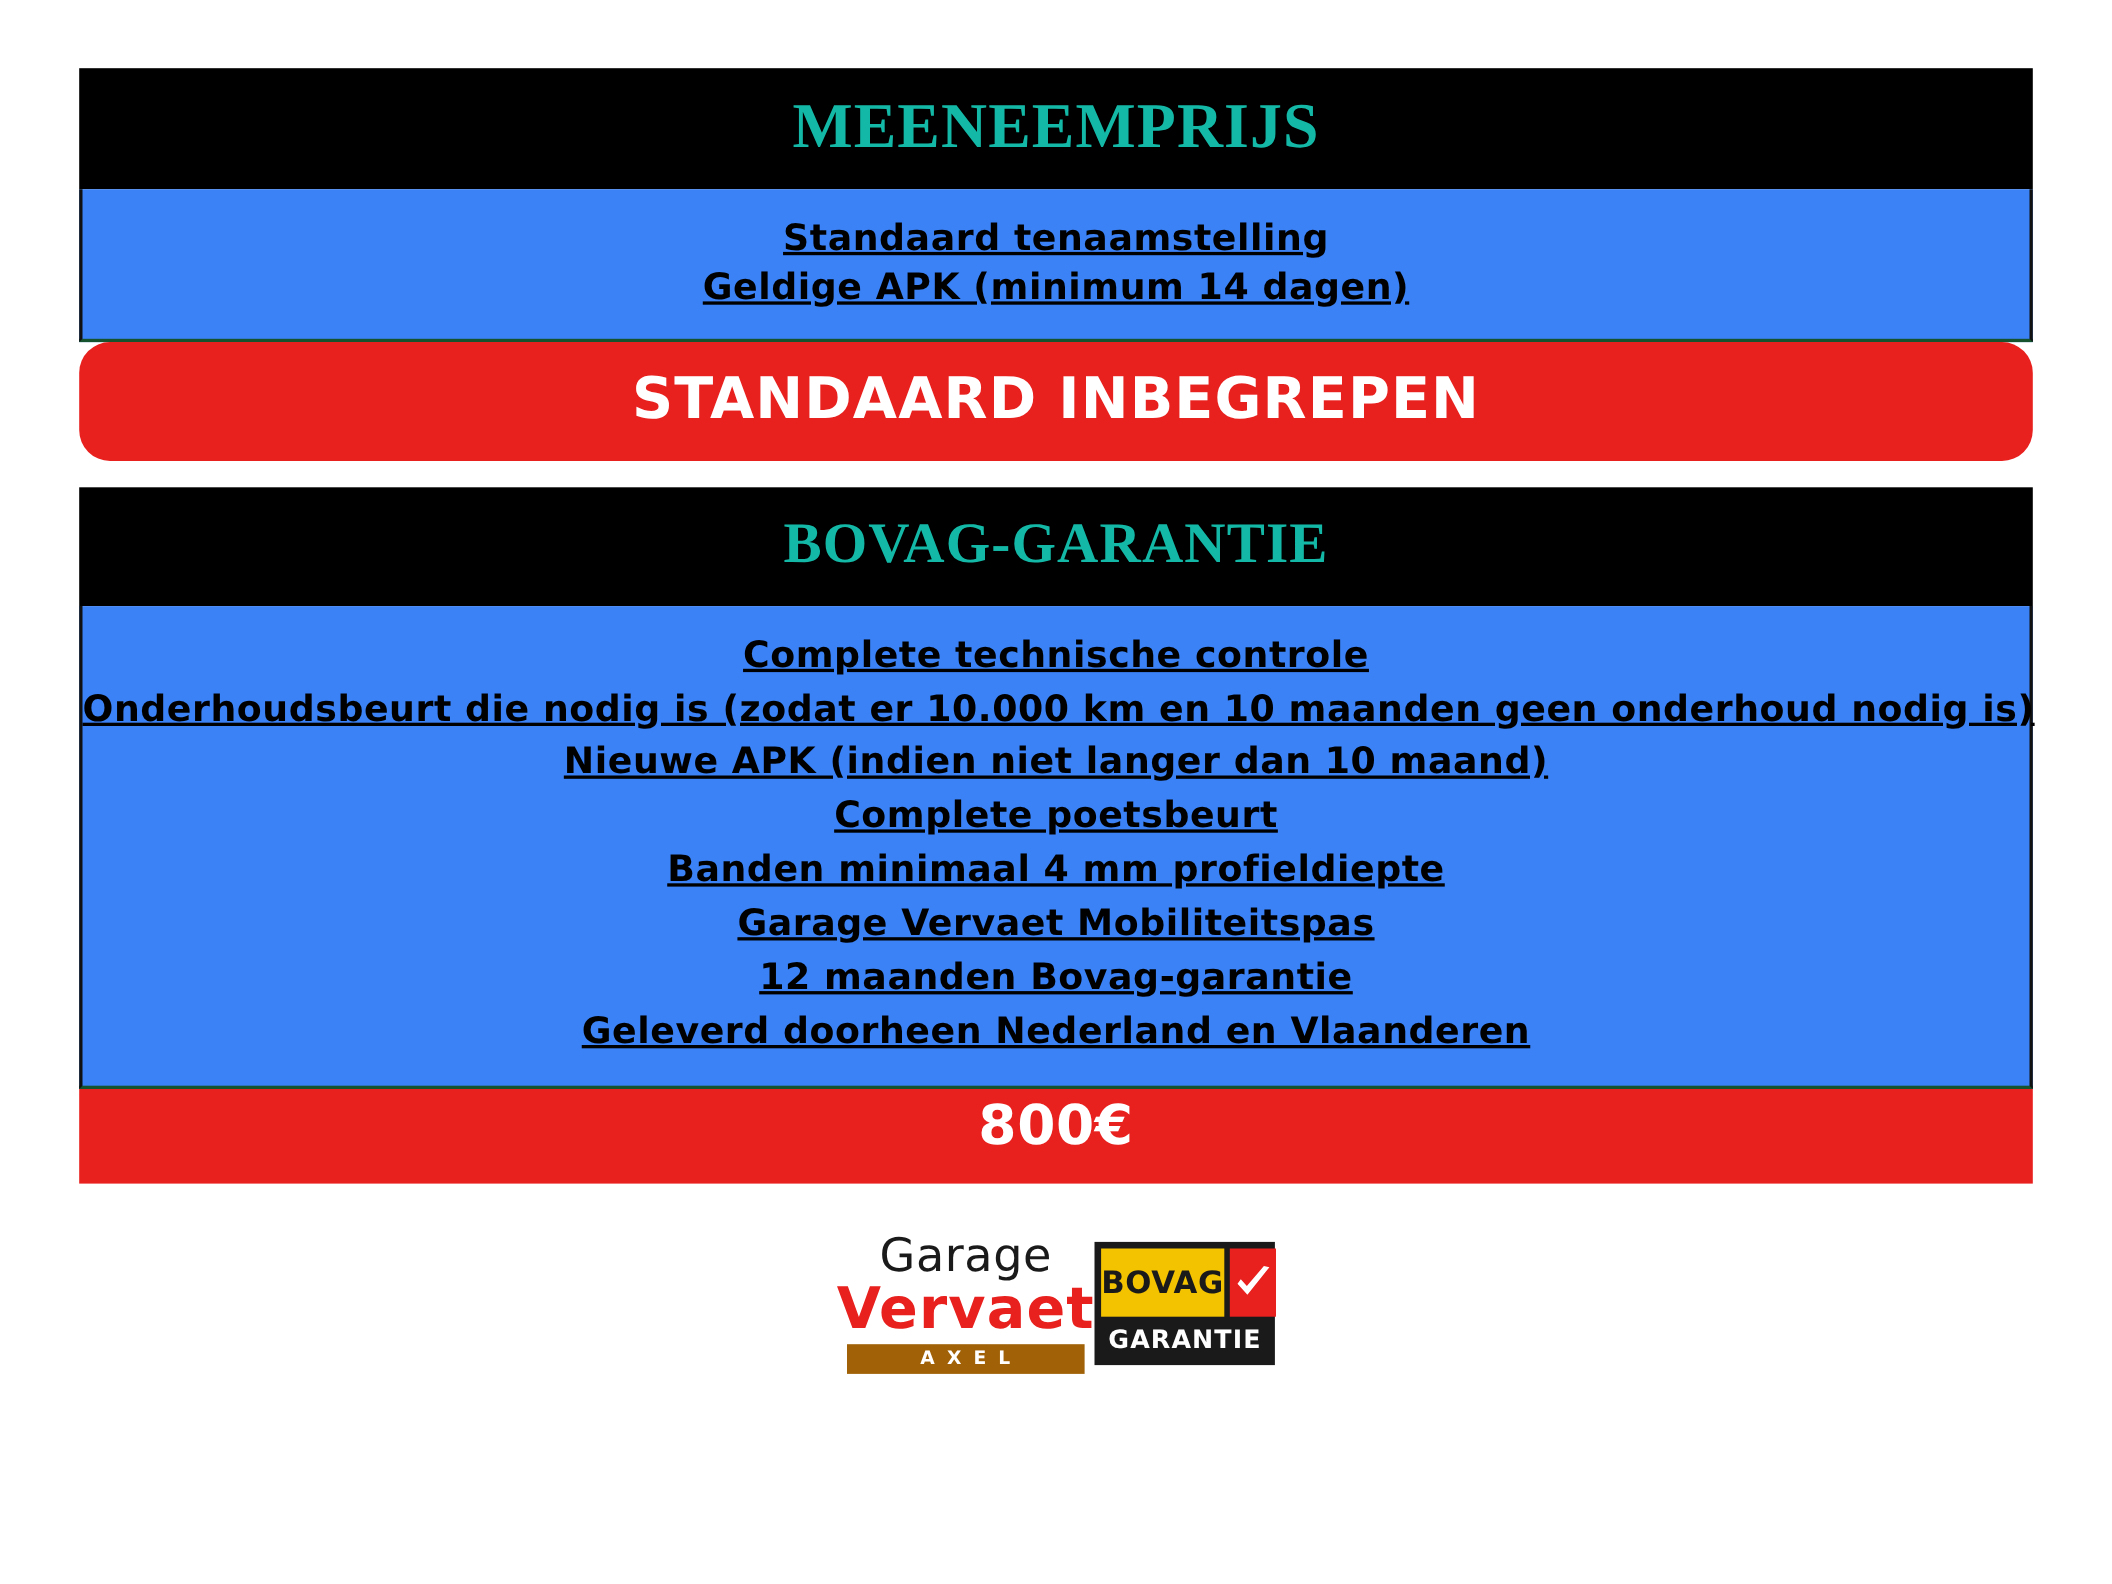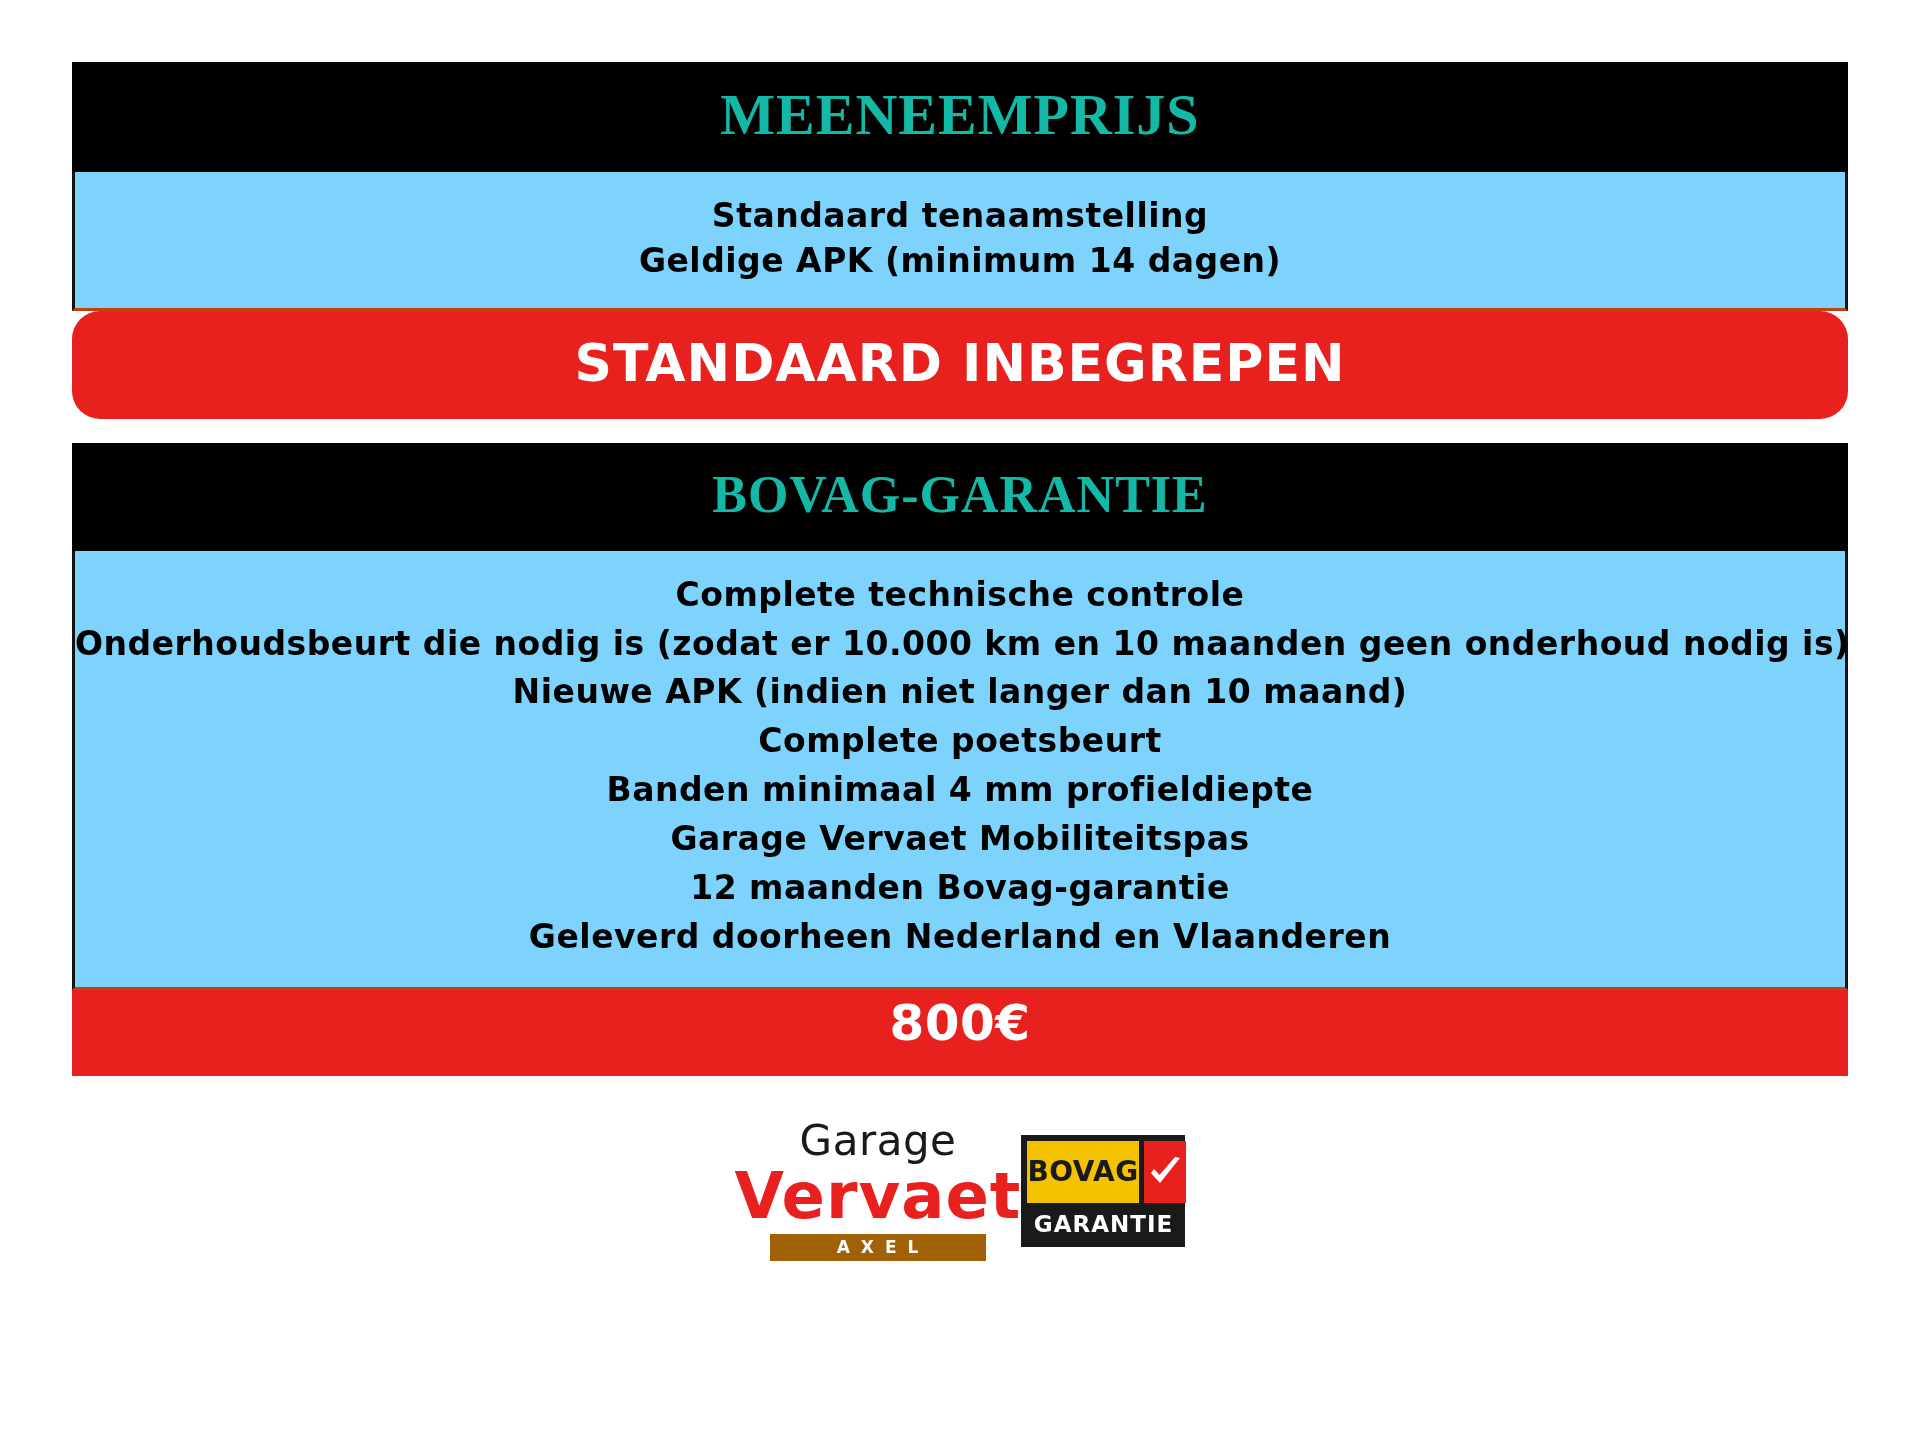--- a/index.html
+++ b/index.html
@@ -32,25 +32,26 @@
   .bar-black {
     background: #000000;
     color: #14b8a6;
     font-family: Liberation Serif, serif;
   }
   .bar-red {
     background: #e8201e;
     color: #ffffff;
   }
   .bar-white {
-    background: #7dd3fc;
+    background: #3b82f6;
     color: #000000;
     border-left: 3px solid #111111;
     border-right: 3px solid #111111;
-    border-bottom: 3px solid #c2410c;
+    border-bottom: 3px solid #14532d;
+    text-decoration: underline;
   }
 
   
   .title-meeneemprijs {
     font-size: 58px;
     font-weight: 700;
     line-height: 1;
     padding: 24px 0 28px 0;
     letter-spacing: 1px;
   }
@@ -117,21 +118,21 @@
   }
   .garage-word {
     font-family: "DejaVu Sans", sans-serif;
     font-size: 42px;
     font-weight: 400;
     color: #1a1a1a;
     letter-spacing: 0.5px;
   }
   .vervaet-word {
     font-family: "DejaVu Sans", sans-serif;
-    font-size: 64px;
+    font-size: 52px;
     font-weight: 700;
     color: #e8201e;
     letter-spacing: 1px;
     margin-top: 2px;
   }
   .axel-bar {
     margin-top: 6px;
     background: #a16207;
     color: #ffffff;
     font-size: 17px;

